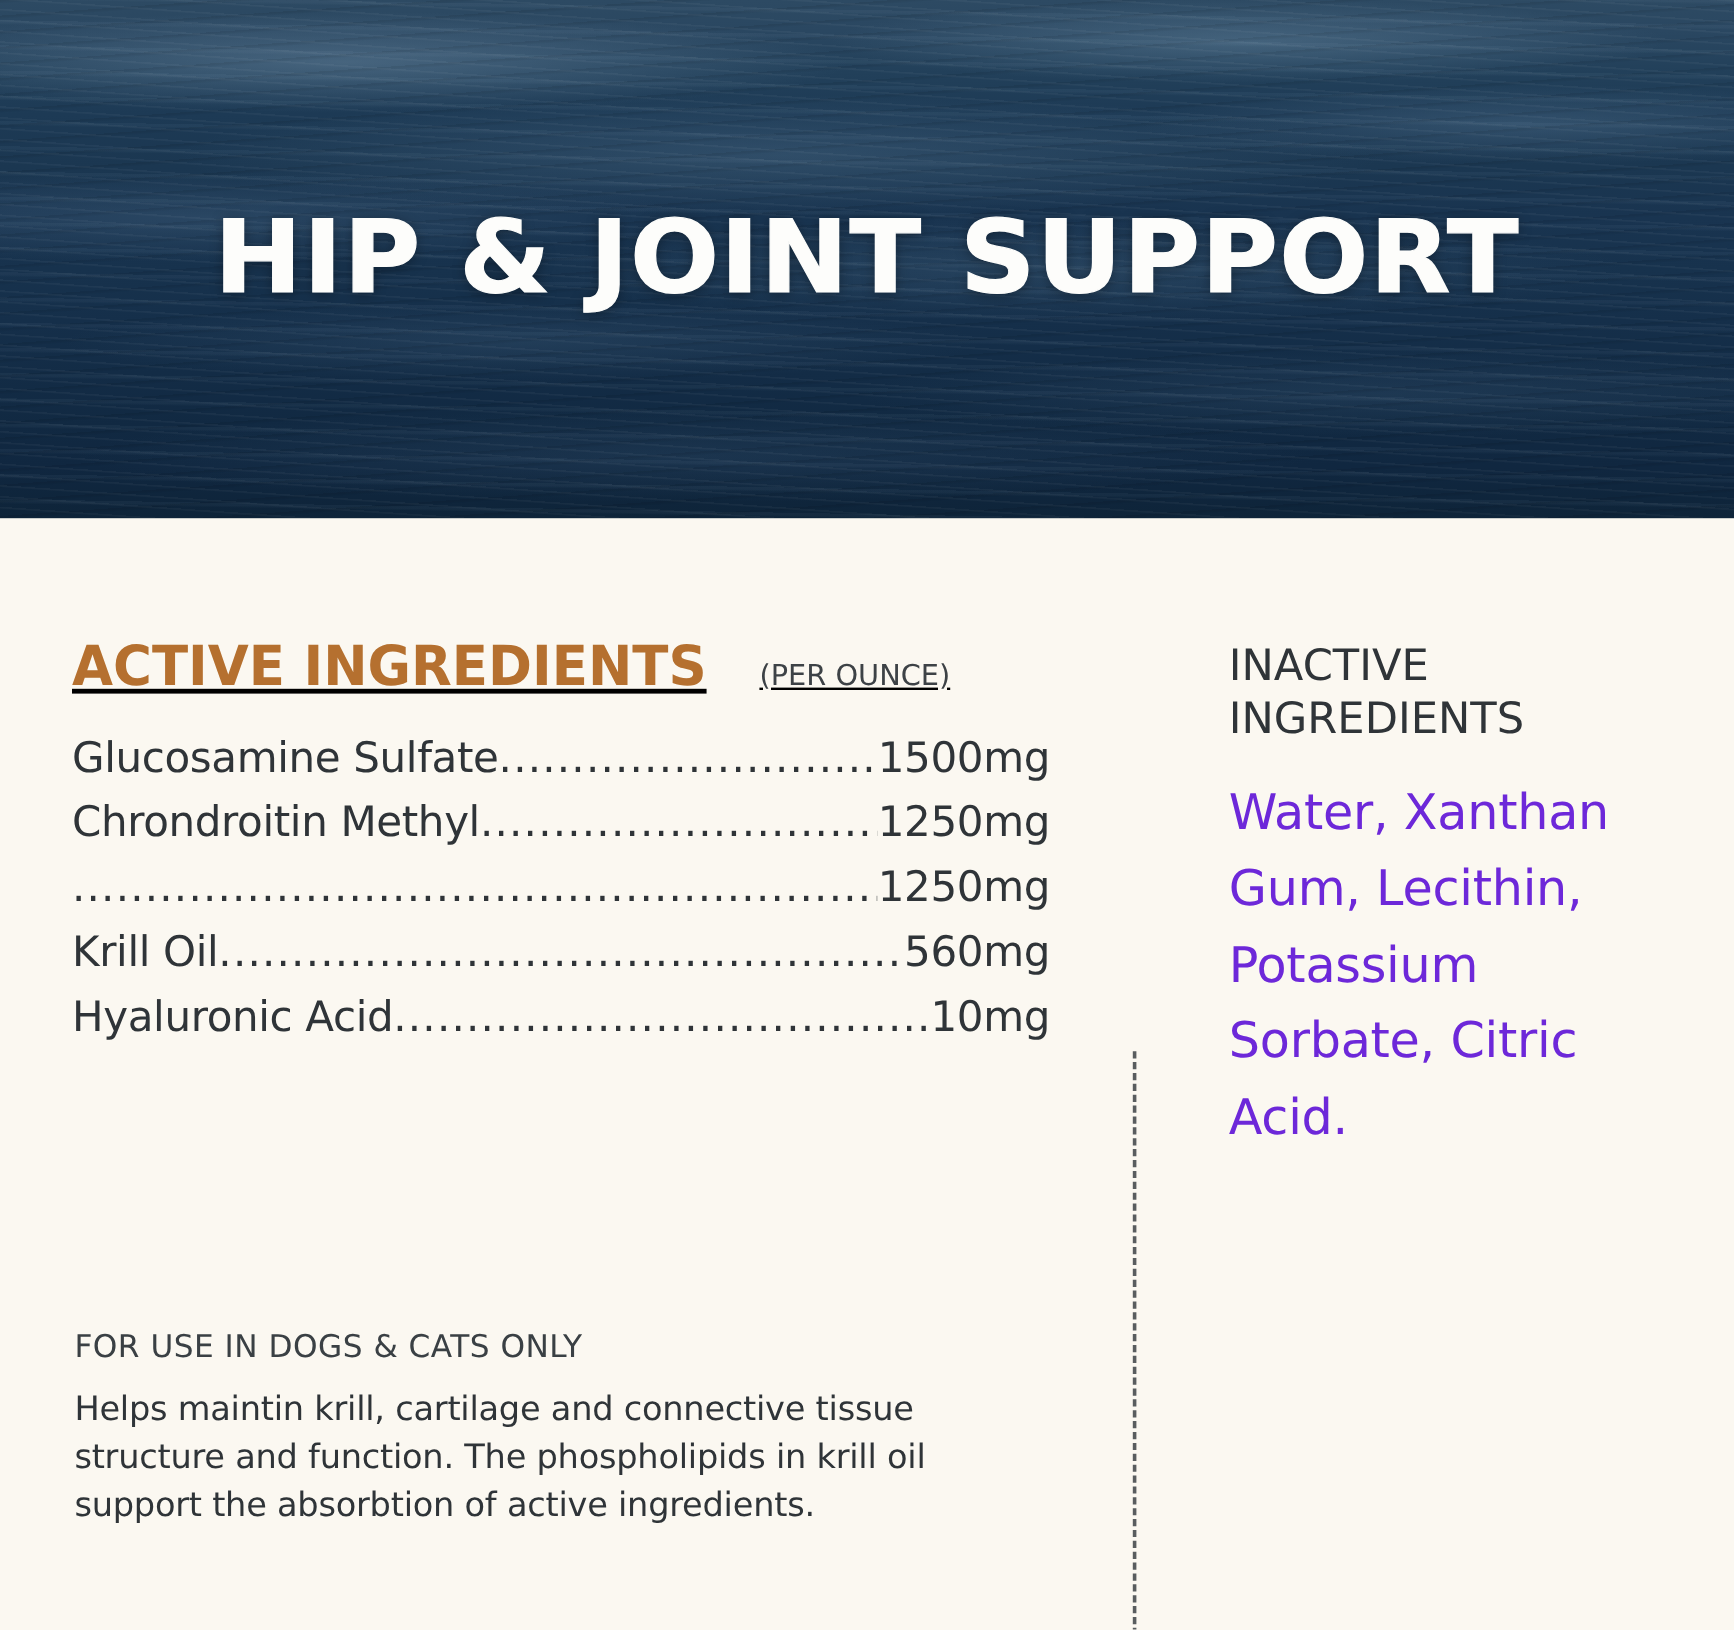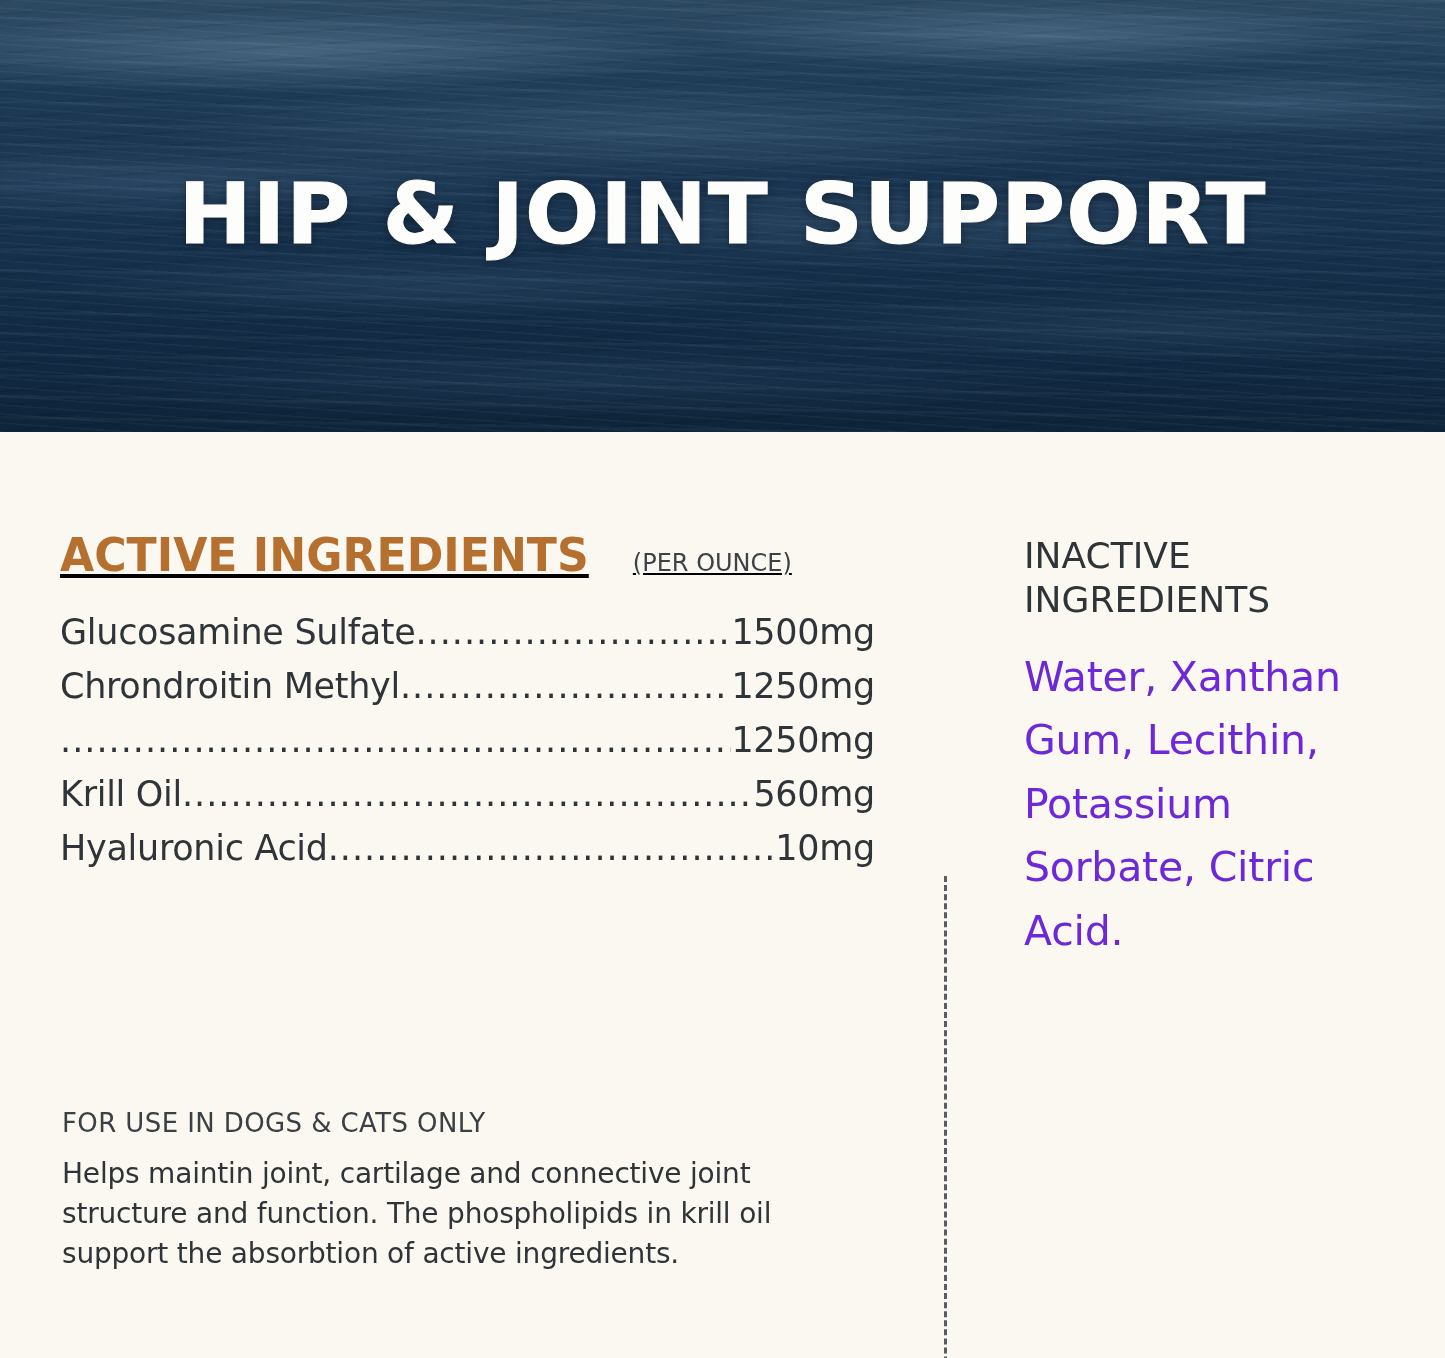--- a/index.html
+++ b/index.html
@@ -250,21 +250,21 @@
 
       <div class="ing-row">
         <span class="ing-name">Hyaluronic  Acid</span>
         <span class="ing-dots">..............................................................................................</span>
         <span class="ing-amt">10mg</span>
       </div>
     </div>
 
     <div class="footnote">
       <div class="footnote-head">FOR USE IN DOGS &amp; CATS ONLY</div>
-      <div class="footnote-body">Helps maintin joint, cartilage and connective joint structure and function. The phospholipids in krill oil support the absorbtion of active ingredients.</div>
+      <div class="footnote-body">Helps maintin krill, cartilage and connective tissue structure and function. The phospholipids in krill oil support the absorbtion of active ingredients.</div>
     </div>
 
     <div class="inactive-block">
       <div class="inactive-title">INACTIVE INGREDIENTS</div>
       <div class="inactive-body">Water, Xanthan Gum, Lecithin, Potassium Sorbate, Citric Acid.</div>
     </div>
 
   </div>
 </div>
 

